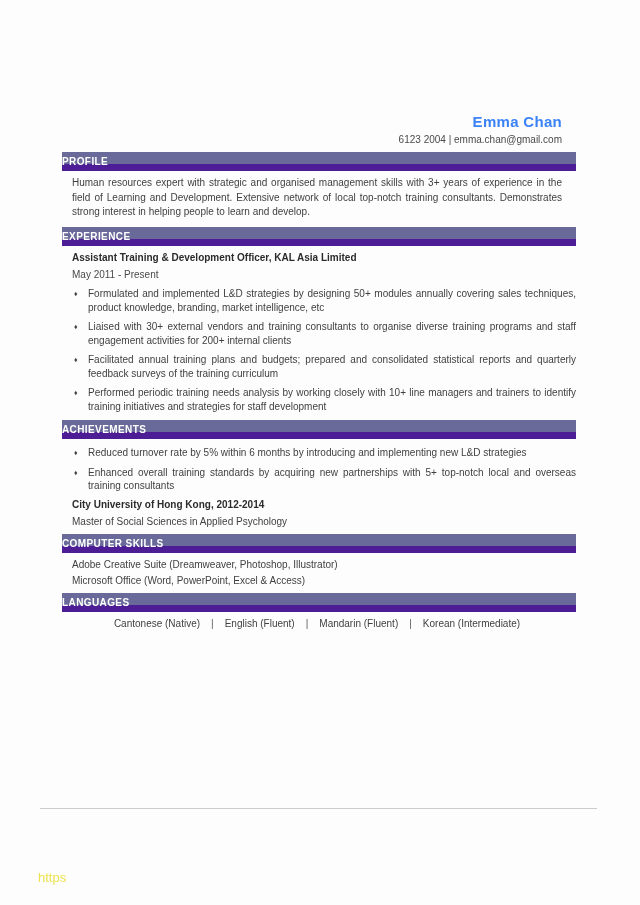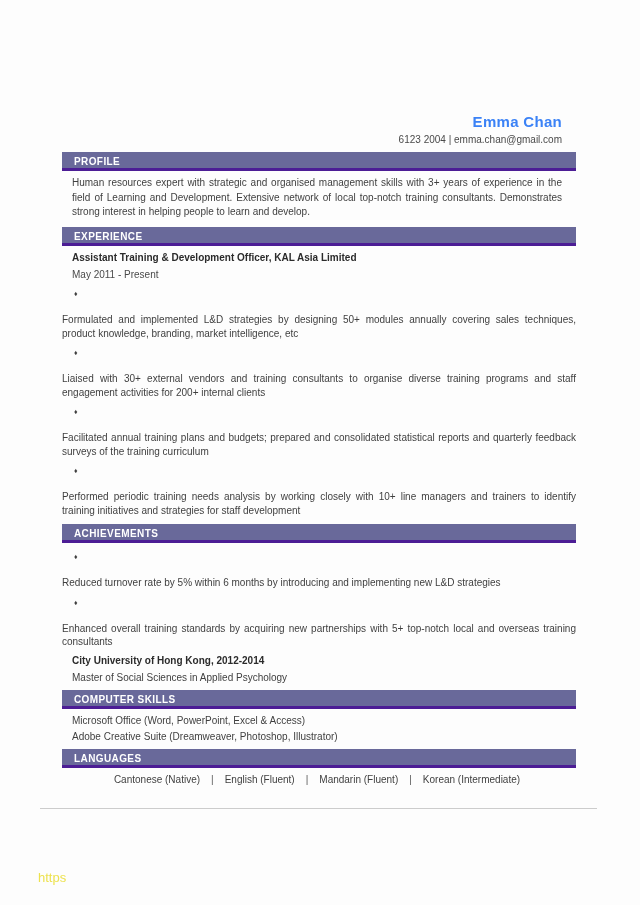--- a/index.html
+++ b/index.html
@@ -17,38 +17,37 @@
   .name { font-size:15px; font-weight:bold; color:#3b82f6; letter-spacing:0.3px; }
   .contact { font-size:10px; color:#4a4a4a; margin-top:4px; }
 
   .section-bar {
     margin-top:7px;
     background:#69699a;
     color:#ffffff;
     font-size:10px; font-weight:bold;
     letter-spacing:0.4px;
     height:19px; line-height:19px;
-    padding-left:12px;
-    border-bottom:3px solid #4c1d95;
+    border-bottom:7px solid #4c1d95;
   }
   .pad { padding:0 14px 0 10px; }
 
   .para {
     margin-top:5px;
     font-size:10px; line-height:14.7px;
     text-align:justify;
   }
   .job-title { margin-top:6px; font-size:10px; font-weight:bold; color:#2b2b2b; }
   .job-dates { margin-top:6px; font-size:10px; color:#4a4a4a; }
 
   .bullets { margin-top:7px; }
   .bullet {
     display:flex;
     margin-bottom:6px;
-    font-size:10px; line-height:13.5px;flex-direction:column;
+    font-size:10px; line-height:13.5px;
   }
   .bullet .marker {
     flex:0 0 26px;
     padding-left:12px;
     font-size:7px; line-height:13.5px;
     color:#3f3f3f;
   }
   .bullet .btext { flex:1; text-align:justify; padding-right:0; }
 
   .edu-school { margin-top:6px; font-size:10px; font-weight:bold; color:#2b2b2b; }
@@ -129,22 +128,22 @@
 
     <div class="pad">
       <div>
         <div class="edu-school">City University of Hong Kong, 2012-2014</div>
         <div class="edu-degree">Master of Social Sciences in Applied Psychology</div>
       </div>
     </div>
 
     <div class="section-bar">COMPUTER SKILLS</div>
     <div class="pad">
+      <div class="skill-line">Adobe Creative Suite (Dreamweaver, Photoshop, Illustrator)</div>
       <div class="skill-line">Microsoft Office (Word, PowerPoint, Excel &amp; Access)</div>
-      <div class="skill-line">Adobe Creative Suite (Dreamweaver, Photoshop, Illustrator)</div>
     </div>
 
     <div class="section-bar">LANGUAGES</div>
     <div class="pad">
       <div class="lang-line">
         <span>Cantonese (Native)</span><span class="lang-sep">|</span><span>English (Fluent)</span><span class="lang-sep">|</span><span>Mandarin (Fluent)</span><span class="lang-sep">|</span><span>Korean (Intermediate)</span>
       </div>
     </div>
 
   </div>

